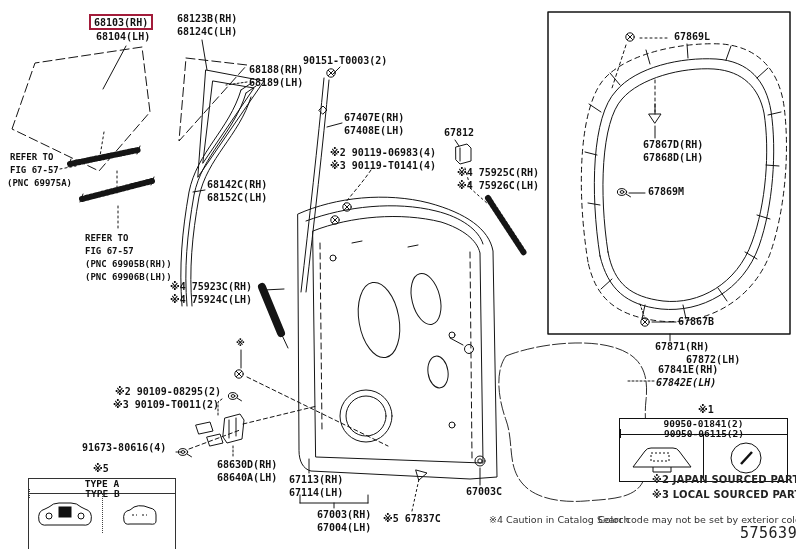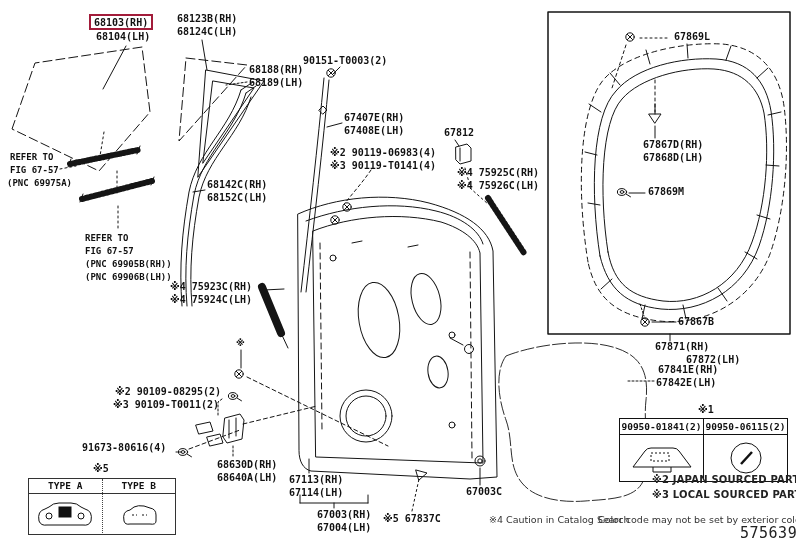--- a/index.html
+++ b/index.html
@@ -8,21 +8,21 @@
   svg.art{position:absolute;left:0;top:0;}
   .lbl{position:absolute;font-size:10px;font-weight:700;line-height:12px;white-space:nowrap;}
   .sm{font-size:9px;}
   .note{font-family:"DejaVu Sans",sans-serif;font-size:10px;font-weight:700;color:#222;letter-spacing:.2px;}
   .note2{font-family:"DejaVu Sans",sans-serif;font-size:9.5px;font-weight:400;color:#333;}
   .code{font-size:15px;font-weight:400;color:#222;letter-spacing:.5px;}
   .hlbox{position:absolute;border:2px solid #a21c3a;padding:1px 3px 0 3px;background:#fff;}
   .hlbox span{font-size:10px;font-weight:700;line-height:11px;white-space:nowrap;display:block;}
   .ptable{position:absolute;border:1.5px solid #111;background:#fff;box-sizing:border-box;}
   .pt-row{display:flex;box-sizing:border-box;}
-  .pt-h{border-bottom:1.3px solid #111;}
+  .pt-h{border-bottom:1.3px solid #111;flex-direction:column;}
   .pt-c{flex:1;display:flex;align-items:center;justify-content:center;
         font-size:9.5px;font-weight:700;box-sizing:border-box;line-height:1;}
   .ptable .pt-h .pt-c+.pt-c, .ptable .pt-b .pt-c+.pt-c{border-left:1.3px solid #111;}
   .lt{border:1.2px solid #333;}
   .lt .pt-h{border-bottom:1.2px solid #333;}
   .lt .pt-h .pt-c+.pt-c, .lt .pt-b .pt-c+.pt-c{border-left:1.2px dotted #444 !important;}
 </style>
 </head>
 <body>
 
@@ -237,21 +237,21 @@
 
   <div class="lbl" style="left:674px;top:31px;">67869L</div>
   <div class="lbl" style="left:643px;top:139px;">67867D(RH)</div>
   <div class="lbl" style="left:643px;top:152px;">67868D(LH)</div>
   <div class="lbl" style="left:648px;top:186px;">67869M</div>
   <div class="lbl" style="left:678px;top:316px;">67867B</div>
 
   <div class="lbl" style="left:655px;top:341px;">67871(RH)</div>
   <div class="lbl" style="left:655px;top:354px;margin-left:31px;">67872(LH)</div>
   <div class="lbl" style="left:658px;top:364px;">67841E(RH)</div>
-  <div class="lbl" style="left:656px;top:377px;">67842E(LH)</div>
+  <div class="lbl" style="left:656px;top:377px;font-style:italic;">67842E(LH)</div>
 
   <div class="lbl" style="left:698px;top:404px;">※1</div>
   <div class="ptable" style="left:619px;top:418px;width:169px;height:64px;">
     <div class="pt-row pt-h" style="height:16px;">
       <div class="pt-c">90950-01841(2)</div>
       <div class="pt-c">90950-06115(2)</div>
     </div>
     <div class="pt-row pt-b" style="height:45px;">
       <div class="pt-c">
         <svg width="70" height="34" viewBox="0 0 70 34" fill="none" stroke="#111" stroke-width="1">
@@ -263,21 +263,21 @@
       <div class="pt-c">
         <svg width="70" height="38" viewBox="0 0 70 38" fill="none" stroke="#111" stroke-width="1">
           <circle cx="35" cy="19" r="15"></circle>
           <path d="M30,25 L41,13" stroke-width="2.5"></path>
         </svg>
       </div>
     </div>
   </div>
 
   <div class="lbl" style="left:93px;top:463px;">※5</div>
-  <div class="ptable lt" style="left:28px;top:478px;width:148px;height:57px;">
+  <div class="ptable lt" style="left:28px;top:478px;width:148px;height:72px;">
     <div class="pt-row pt-h" style="height:15px;">
       <div class="pt-c">TYPE A</div>
       <div class="pt-c">TYPE B</div>
     </div>
     <div class="pt-row pt-b" style="height:39px;">
       <div class="pt-c">
         <svg width="62" height="32" viewBox="0 0 62 32" fill="none" stroke="#111" stroke-width="1">
           <path d="M5,23 Q3,13 11,11 L15,9 Q19,5 25,5 L37,5 Q43,5 47,9 L51,11 Q59,13 57,23 Q55,28 49,27 L13,27 Q7,28 5,23 Z"></path>
           <rect x="25" y="9" width="12" height="10" fill="#111"></rect>
           <circle cx="15" cy="18" r="3"></circle>

